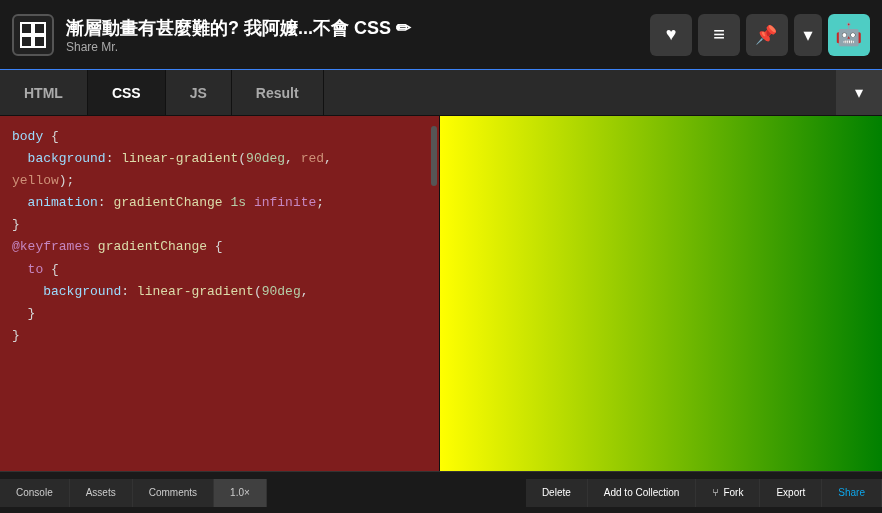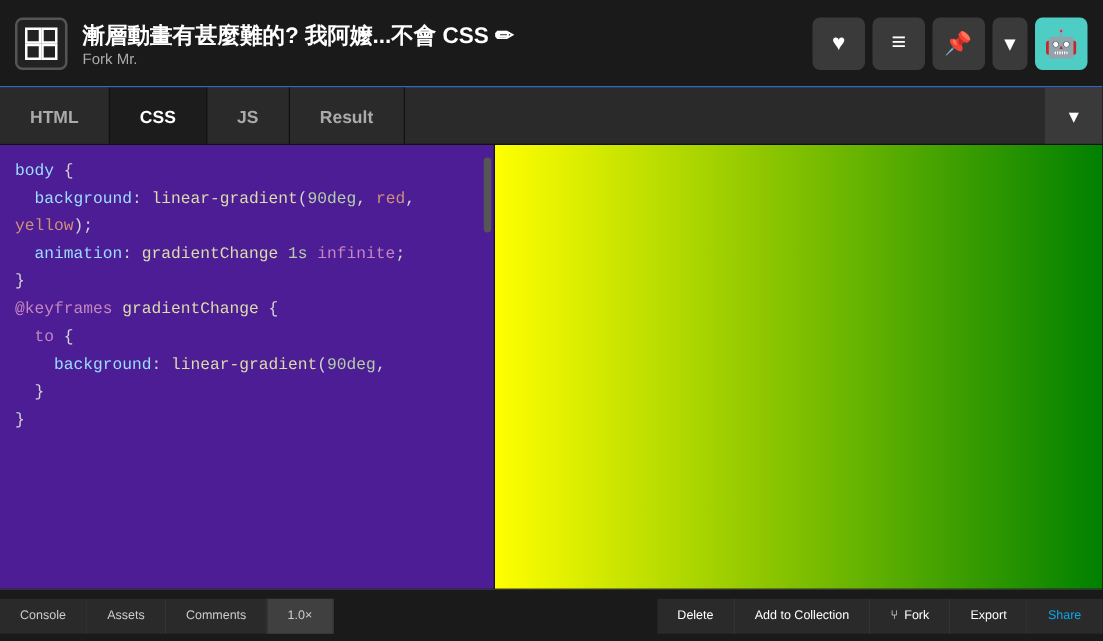--- a/index.html
+++ b/index.html
@@ -97,22 +97,22 @@
     }
 
     
     .main {
       display: flex;
       height: calc(513px - 70px - 46px - 42px);
     }
 
     
     .code-editor {
-      width: 396px;
-      background: #4c1d95;
+      width: 440px;
+      background: #7f1d1d;
       overflow-y: auto;
       padding: 10px 0;
       position: relative;
       border-right: 1px solid #111;
     }
     .code-line {
       font-family: 'Courier New', monospace;
       font-size: 13px;
       line-height: 1.7;
       padding: 0 12px;
@@ -191,21 +191,21 @@
   <div class="header-logo">
     <svg viewBox="0 0 28 28" fill="none" xmlns="http://www.w3.org/2000/svg">
       <rect x="2" y="2" width="11" height="11" stroke="#fff" stroke-width="2" fill="none"></rect>
       <rect x="15" y="2" width="11" height="11" stroke="#fff" stroke-width="2" fill="none"></rect>
       <rect x="2" y="15" width="11" height="11" stroke="#fff" stroke-width="2" fill="none"></rect>
       <rect x="15" y="15" width="11" height="11" stroke="#fff" stroke-width="2" fill="none"></rect>
     </svg>
   </div>
   <div class="header-title-area">
     <div class="header-title">漸層動畫有甚麼難的? 我阿嬤...不會 CSS ✏</div>
-    <div class="header-subtitle">Fork Mr.</div>
+    <div class="header-subtitle">Share Mr.</div>
   </div>
   <div class="header-actions">
     <button class="btn-icon heart">♥</button>
     <button class="btn-icon list" style="font-size:20px;">≡</button>
     <button class="btn-icon pin">📌</button>
     <button class="btn-icon chevron">▾</button>
     <button class="btn-icon avatar">🤖</button>
   </div>
 </div>
 

